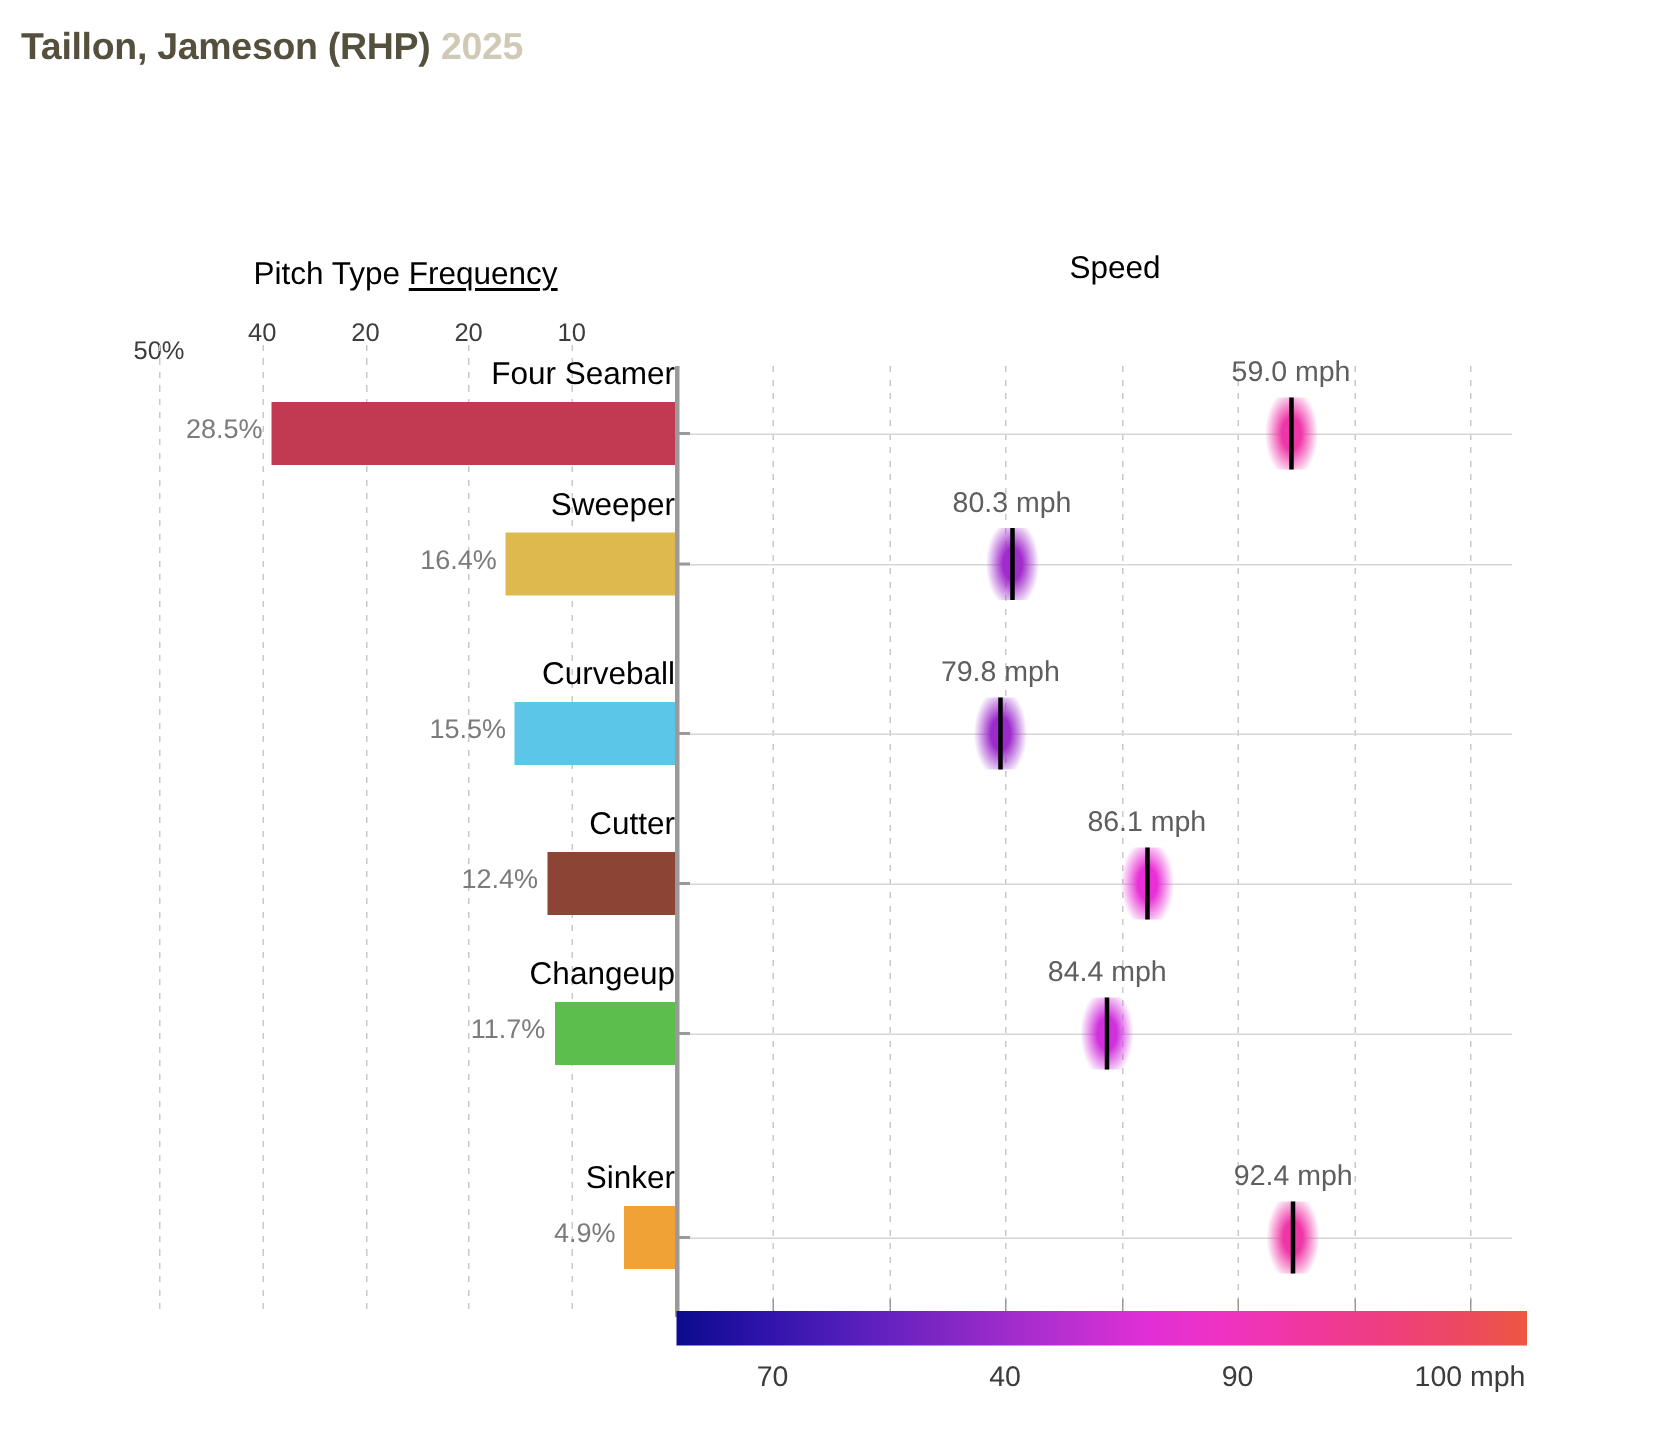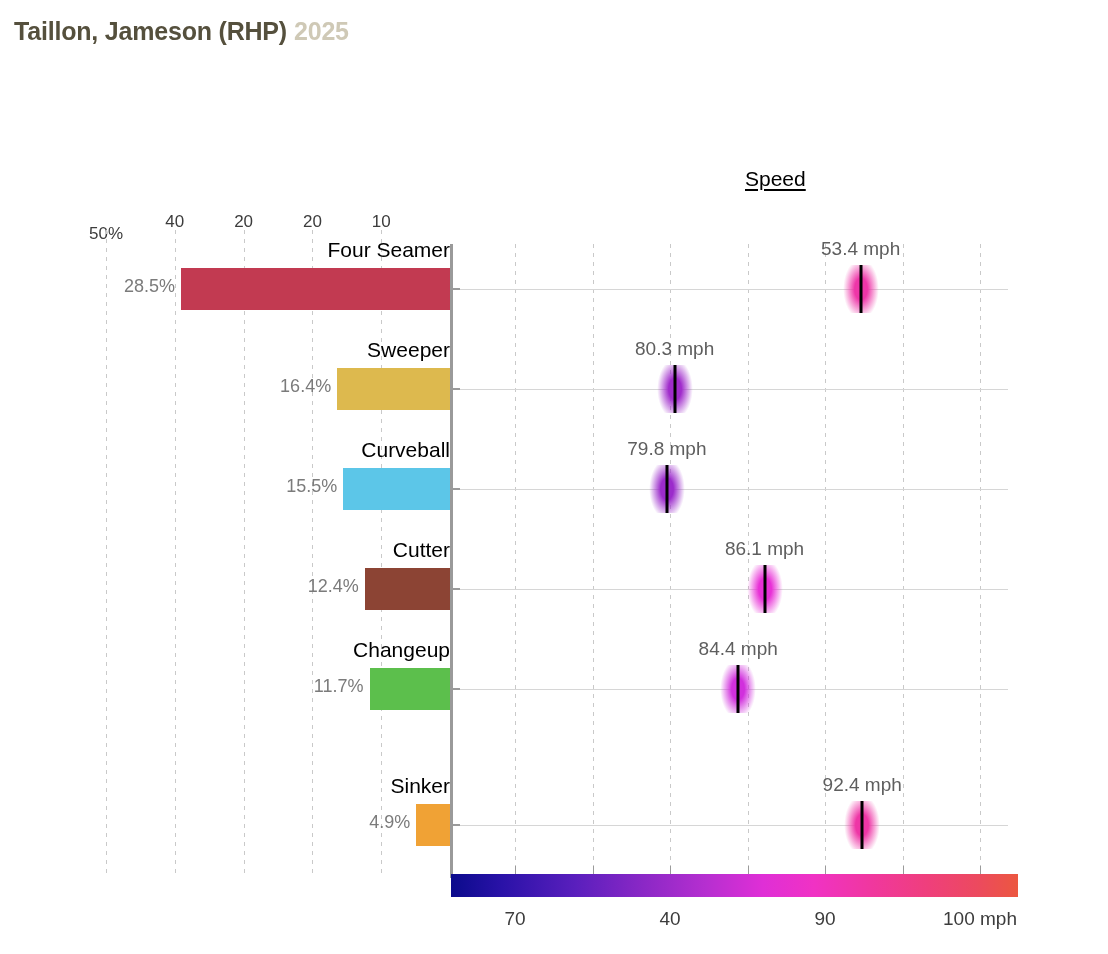--- a/index.html
+++ b/index.html
@@ -26,21 +26,21 @@
 
   
   .hdr {
     position: absolute;
     font-size: 21px;
     color: #000;
     white-space: nowrap;
   }
   .hdr-freq { left: 169px; top: 171px; }
   .hdr-freq .u { text-decoration: underline; text-underline-offset: 3px; }
-  .hdr-speed { left: 713px; top: 167px; text-decoration: underline; text-underline-offset: 3px; margin-left: 32px; }
+  .hdr-speed { left: 713px; top: 167px; text-underline-offset: 3px; }
 
   
   .ltick {
     position: absolute;
     top: 212px;
     font-size: 17px;
     color: #3c3c3c;
     transform: translateX(-50%);
     white-space: nowrap;
   }
@@ -163,20 +163,23 @@
 </style>
 </head>
 <body>
 
 <div id="root">
 
   <div class="title">
     <span class="name">Taillon, Jameson (RHP)</span><span class="season">2025</span>
   </div>
 
+  <div class="hdr hdr-freq">
+    <span>Pitch Type </span><span class="u">Frequency</span>
+  </div>
 
   <div class="hdr hdr-speed">Speed</div>
 
   <div id="left-ticks">
       <div class="ltick" style="left: 106.01px; margin-top: 12px;">50%</div>
       <div class="ltick" style="left: 174.808px;">40</div>
       <div class="ltick" style="left: 243.606px;">20</div>
       <div class="ltick" style="left: 312.404px;">20</div>
       <div class="ltick" style="left: 381.202px;">10</div>
     </div>
@@ -201,23 +204,23 @@
 
   <div id="rows">
       <div class="row" style="top: 238px;">
         <div class="hline"></div>
         <div class="tickmark"></div>
         <div class="bar" style="width: 269px; background: rgb(194, 58, 81);"></div>
         <div class="bar-label" style="left: 450px;">Four Seamer</div>
         <div class="bar-pct" style="left: 181px;">28.5%</div>
         <div class="spd-blob" style="left: 860.65px; background: radial-gradient(60% 80%, rgb(238, 54, 168) 0%, rgb(238, 54, 168) 28%, rgba(255, 255, 255, 0) 78%);"></div>
         <div class="spd-line" style="left: 860.65px;"></div>
-        <div class="spd-text" style="left: 860.65px;">53.4 mph</div>
-      </div>
-      <div class="row" style="top: 338px; padding-left: 48px;">
+        <div class="spd-text" style="left: 860.65px;">59.0 mph</div>
+      </div>
+      <div class="row" style="top: 325px; padding-left: 48px;">
         <div class="hline"></div>
         <div class="tickmark"></div>
         <div class="bar" style="width: 112.829px; background: rgb(221, 185, 78);"></div>
         <div class="bar-label" style="left: 450px;">Sweeper</div>
         <div class="bar-pct" style="left: 337.171px;">16.4%</div>
         <div class="spd-blob" style="left: 674.65px; background: radial-gradient(60% 80%, rgb(160, 44, 203) 0%, rgb(160, 44, 203) 28%, rgba(255, 255, 255, 0) 78%);"></div>
         <div class="spd-line" style="left: 674.65px;"></div>
         <div class="spd-text" style="left: 674.65px;">80.3 mph</div>
       </div>
       <div class="row" style="top: 438px;">

